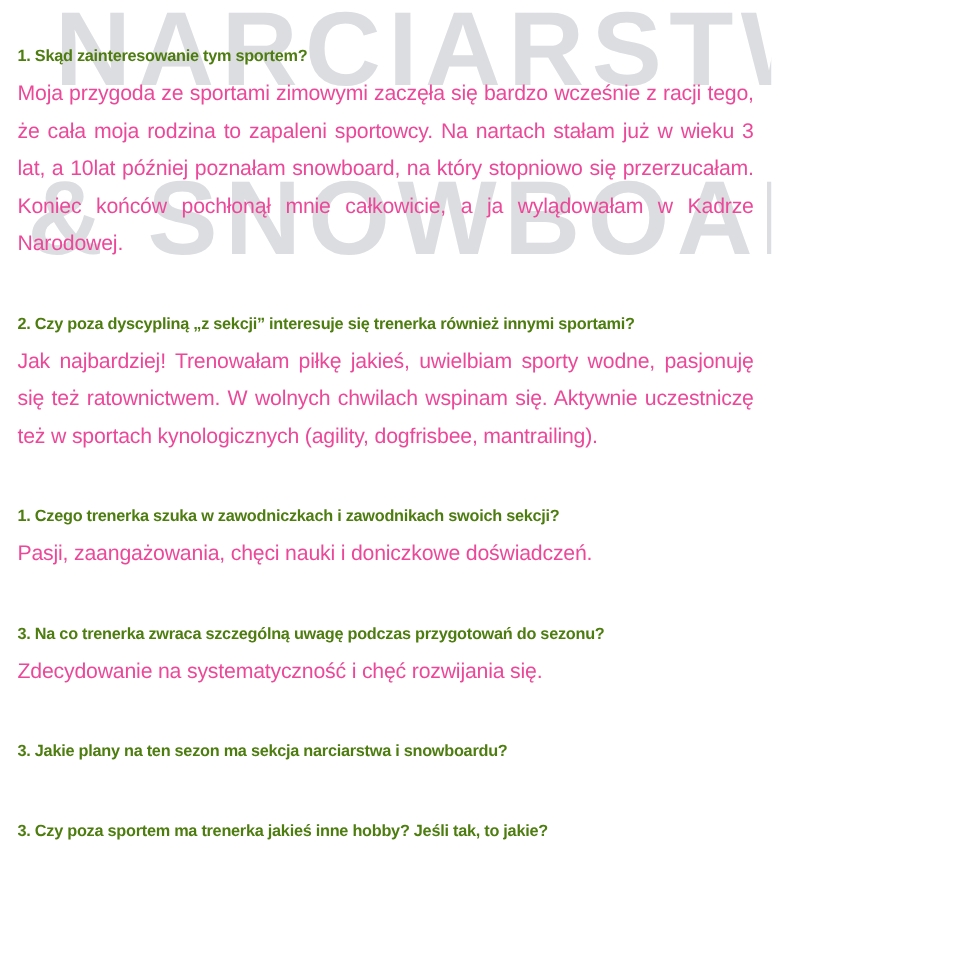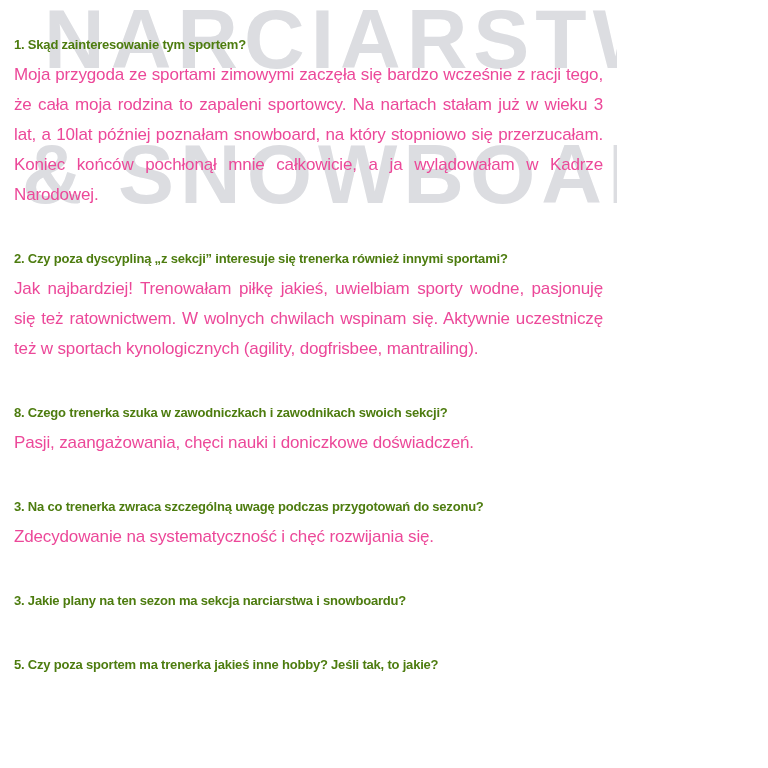--- a/index.html
+++ b/index.html
@@ -73,31 +73,31 @@
       <h2 class="question">1. Skąd zainteresowanie tym sportem?</h2>
       <p class="answer">Moja przygoda ze sportami zimowymi zaczęła się bardzo wcześnie z racji tego, że cała moja rodzina to zapaleni sportowcy. Na nartach stałam już w wieku 3 lat, a 10lat później poznałam snowboard, na który stopniowo się przerzucałam. Koniec końców pochłonął mnie całkowicie, a ja wylądowałam w Kadrze Narodowej.</p>
     </section>
 
     <section class="qa-section">
       <h2 class="question">2. Czy poza dyscypliną „z sekcji” interesuje się trenerka również innymi sportami?</h2>
       <p class="answer">Jak najbardziej! Trenowałam piłkę jakieś, uwielbiam sporty wodne, pasjonuję się też ratownictwem. W wolnych chwilach wspinam się. Aktywnie uczestniczę też w sportach kynologicznych (agility, dogfrisbee, mantrailing).</p>
     </section>
 
     <section class="qa-section">
-      <h2 class="question">8. Czego trenerka szuka w zawodniczkach i zawodnikach swoich sekcji?</h2>
+      <h2 class="question">1. Czego trenerka szuka w zawodniczkach i zawodnikach swoich sekcji?</h2>
       <p class="answer">Pasji, zaangażowania, chęci nauki i doniczkowe doświadczeń.</p>
     </section>
 
     <section class="qa-section">
       <h2 class="question">3. Na co trenerka zwraca szczególną uwagę podczas przygotowań do sezonu?</h2>
       <p class="answer">Zdecydowanie na systematyczność i chęć rozwijania się.</p>
     </section>
 
     <section class="qa-section">
       <h2 class="question">3. Jakie plany na ten sezon ma sekcja narciarstwa i snowboardu?</h2>
     </section>
 
     <section class="qa-section">
-      <h2 class="question">5. Czy poza sportem ma trenerka jakieś inne hobby? Jeśli tak, to jakie?</h2>
+      <h2 class="question">3. Czy poza sportem ma trenerka jakieś inne hobby? Jeśli tak, to jakie?</h2>
     </section>
 
   </div>
 </div>
 
 </body></html>

